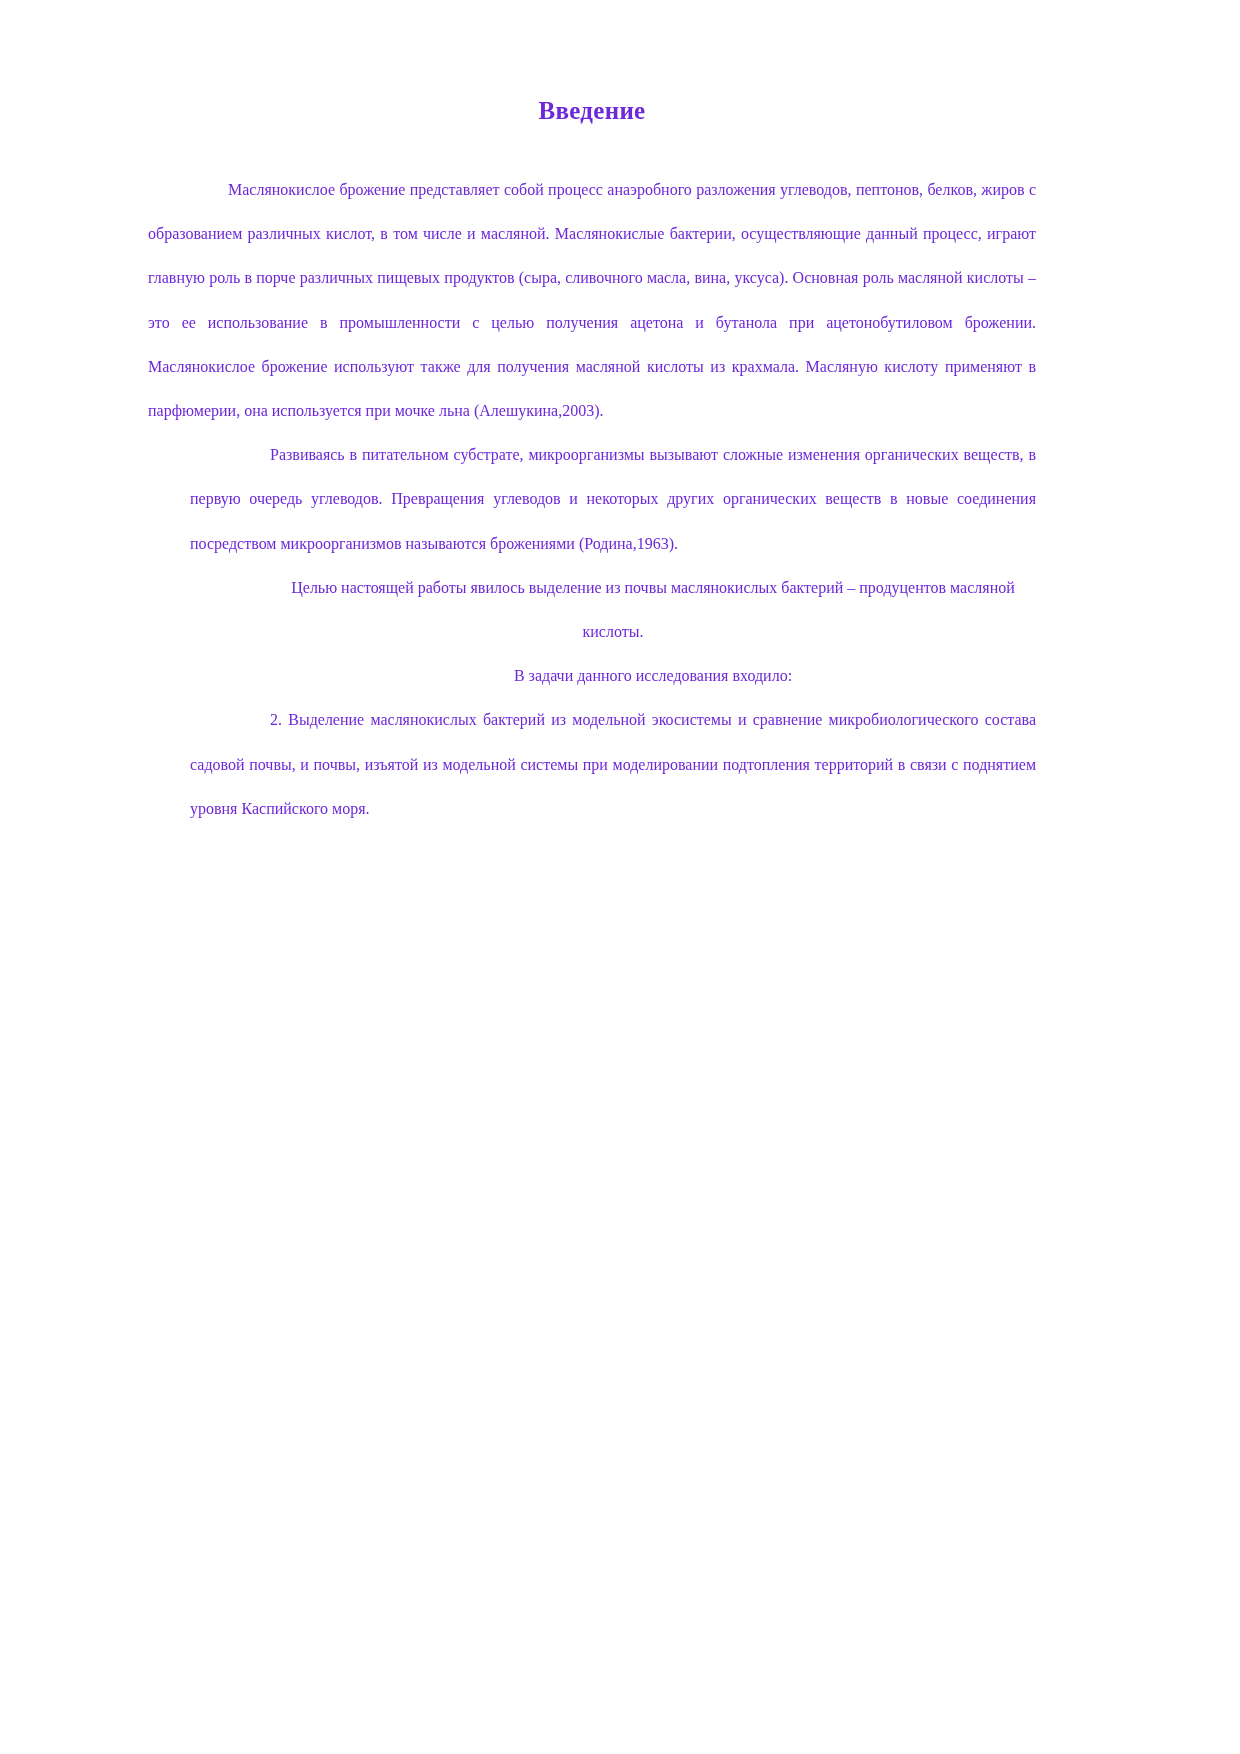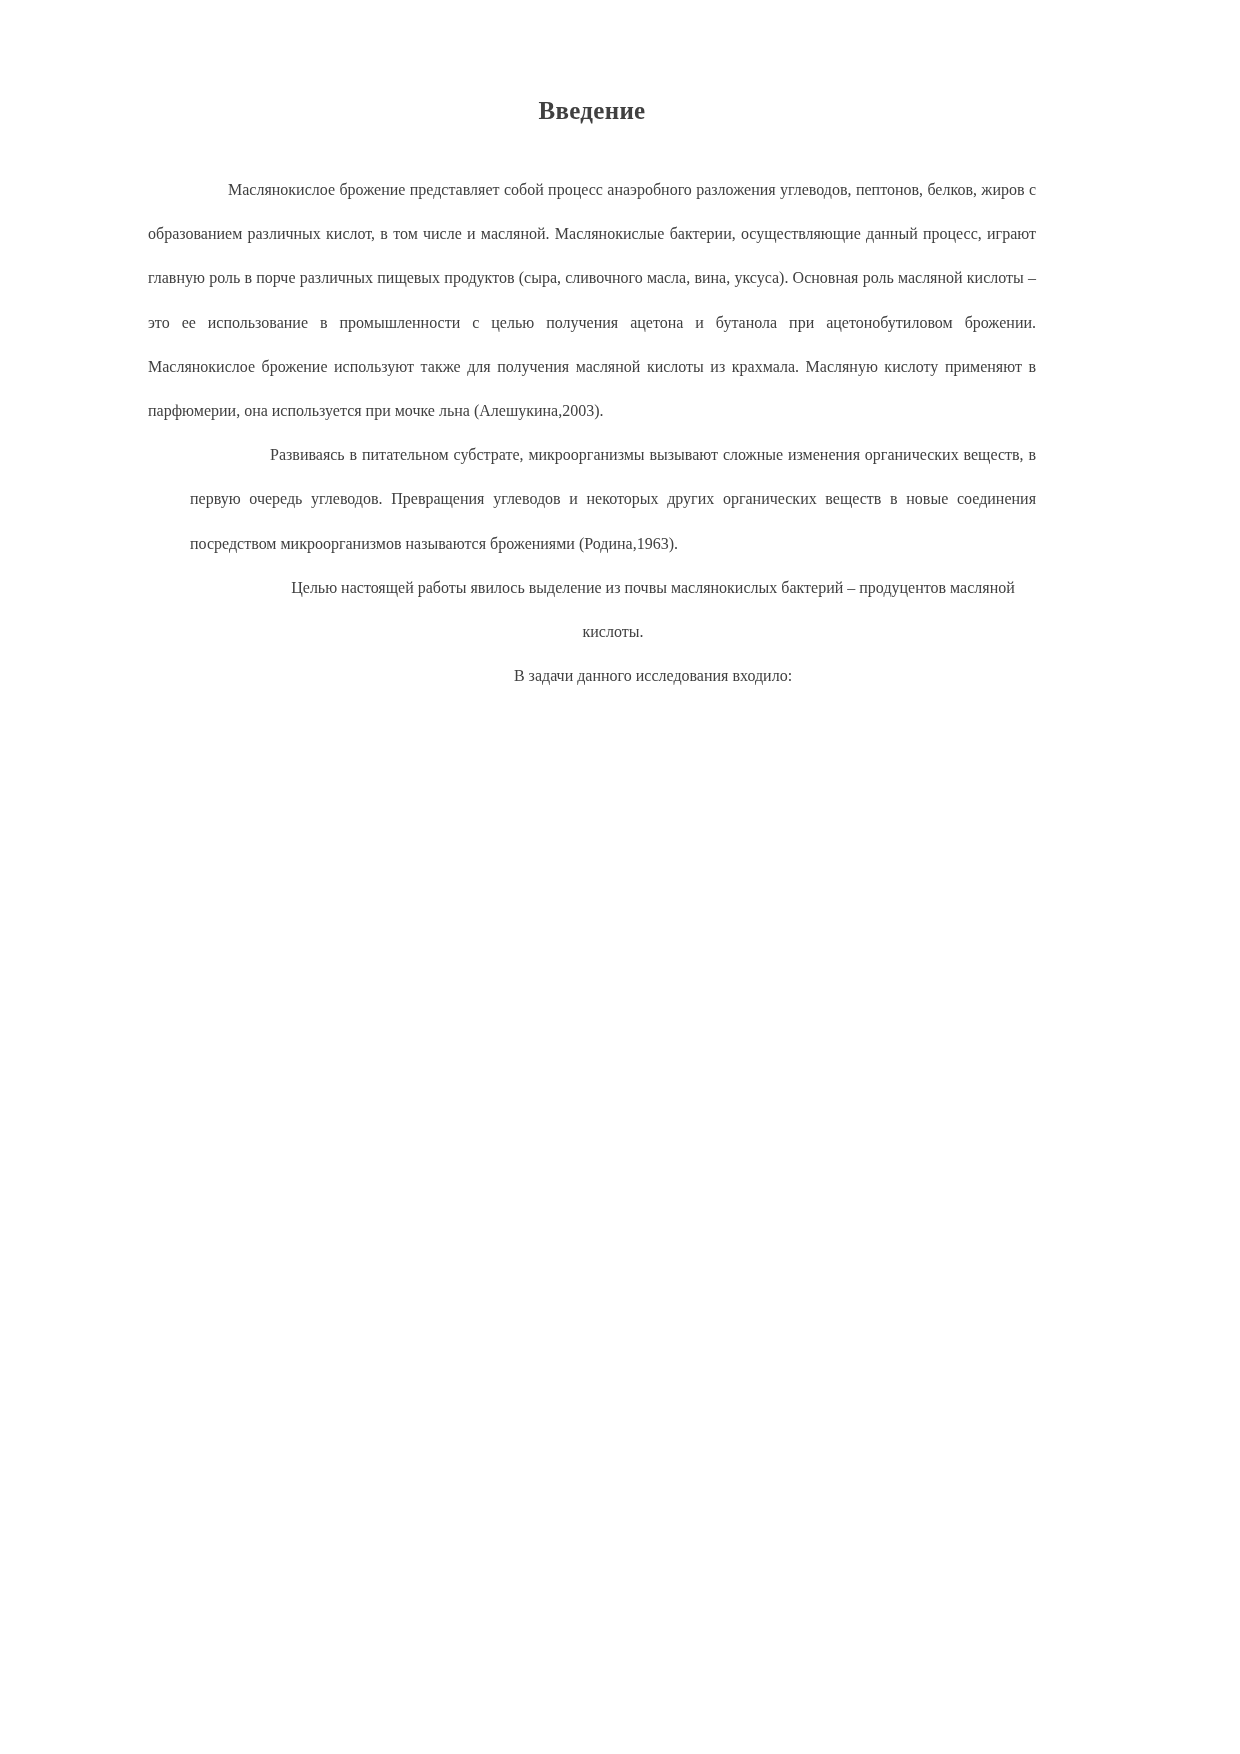--- a/index.html
+++ b/index.html
@@ -8,21 +8,21 @@
     background: #ffffff;
   }
   .page {
     position: relative;
     width: 1240px;
     height: 1754px;
     background: #ffffff;
     margin: 0 auto;
     overflow: hidden;
     font-family: "Liberation Serif", "DejaVu Serif", serif;
-    color: #404040;
+    color: #6d28d9;
   }
   .content {
     position: absolute;
     left: 148px;
     top: 96px;
     width: 888px;
   }
   .doc-title {
     font-size: 25px;
     font-weight: bold;
@@ -59,15 +59,16 @@
 
     <p class="para">Маслянокислое брожение представляет собой процесс анаэробного разложения углеводов, пептонов, белков, жиров с образованием различных кислот, в том числе и масляной. Маслянокислые бактерии, осуществляющие данный процесс, играют главную роль в порче различных пищевых продуктов (сыра, сливочного масла, вина, уксуса). Основная роль масляной кислоты – это ее использование в промышленности с целью получения ацетона и бутанола при ацетонобутиловом брожении. Маслянокислое брожение используют также для получения масляной кислоты из крахмала. Масляную кислоту применяют в парфюмерии, она используется при мочке льна (Алешукина,2003).</p>
 
     <p class="para">Развиваясь в питательном субстрате, микроорганизмы вызывают сложные изменения органических веществ, в первую очередь углеводов. Превращения углеводов и некоторых других органических веществ в новые соединения посредством микроорганизмов называются брожениями (Родина,1963).</p>
 
     <p class="para last-left">Целью настоящей работы явилось выделение из почвы маслянокислых бактерий – продуцентов масляной кислоты.</p>
 
     <p class="para last-left">В задачи данного исследования входило:</p>
 
 
+    <p class="para">2. Выделение маслянокислых бактерий из модельной экосистемы и сравнение микробиологического состава садовой почвы, и почвы, изъятой из модельной системы при моделировании подтопления территорий в связи с поднятием уровня Каспийского моря.</p>
 
   </div>
 </div>
 
 </body></html>

